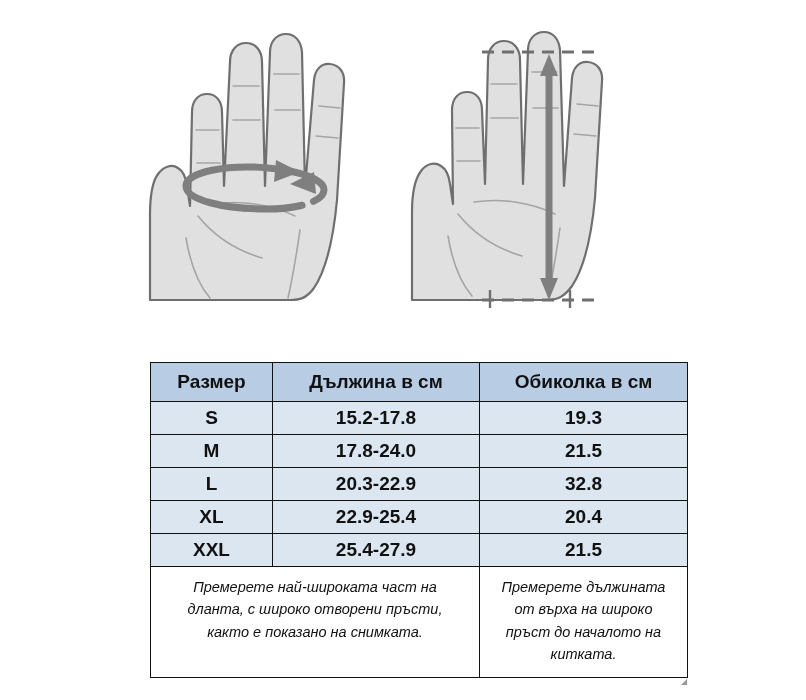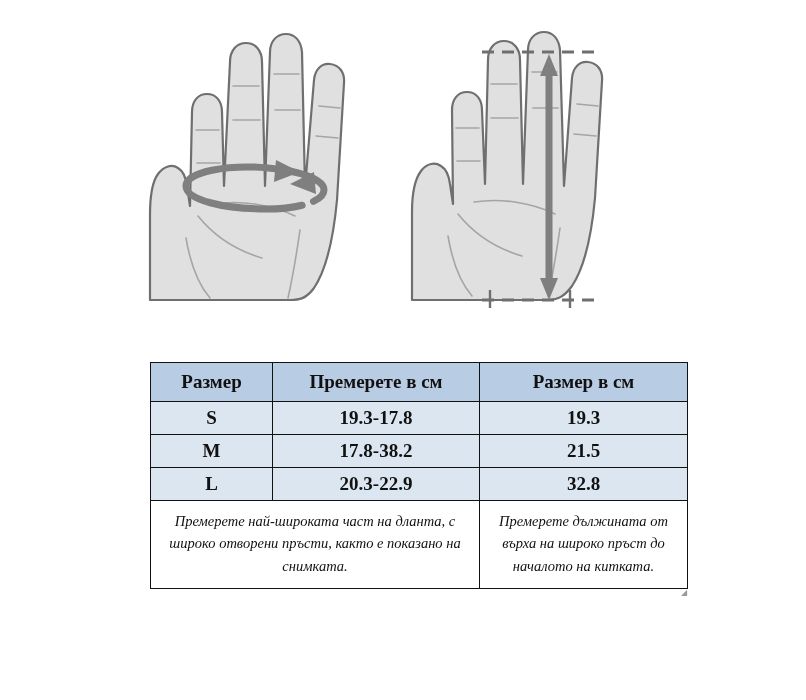--- a/index.html
+++ b/index.html
@@ -41,21 +41,21 @@
   }
   table.size-table {
     border-collapse: collapse;
     width: 537px;
     table-layout: fixed;
   }
   table.size-table th,
   table.size-table td {
     border: 1px solid #111111;
     text-align: center;
-    font-family: Liberation Serif, serif;
+    font-family: Liberation Sans, sans-serif;
   }
   table.size-table thead th {
     background: #b8cce4;
     color: #111111;
     font-size: 19px;
     font-weight: bold;
     height: 34px;
     padding: 2px 4px;
   }
   table.size-table tbody td {
@@ -221,39 +221,49 @@
   <div class="size-table-wrap">
     <table class="size-table">
       <colgroup>
         <col class="col-size">
         <col class="col-girth">
         <col class="col-length">
       </colgroup>
       <thead>
         <tr>
           <th>Размер</th>
-          <th>Премерете в см</th>
-          <th>Размер в см</th>
+          <th>Дължина в см</th>
+          <th>Обиколка в см</th>
         </tr>
       </thead>
       <tbody>
         <tr>
           <td>S</td>
-          <td>19.3-17.8</td>
+          <td>15.2-17.8</td>
           <td>19.3</td>
         </tr>
         <tr>
           <td>M</td>
-          <td>17.8-38.2</td>
+          <td>17.8-24.0</td>
           <td>21.5</td>
         </tr>
         <tr>
           <td>L</td>
           <td>20.3-22.9</td>
           <td>32.8</td>
+        </tr>
+        <tr>
+          <td>XL</td>
+          <td>22.9-25.4</td>
+          <td>20.4</td>
+        </tr>
+        <tr>
+          <td>XXL</td>
+          <td>25.4-27.9</td>
+          <td>21.5</td>
         </tr>
       </tbody>
       <tfoot>
         <tr>
           <td class="note-cell-1" colspan="2">Премерете най-широката част на дланта, с широко отворени пръсти, както е показано на снимката.</td>
           <td class="note-cell-2">Премерете дължината от върха на широко пръст до началото на китката.</td>
         </tr>
       </tfoot>
     </table>
     <span class="corner-mark">◢</span>

